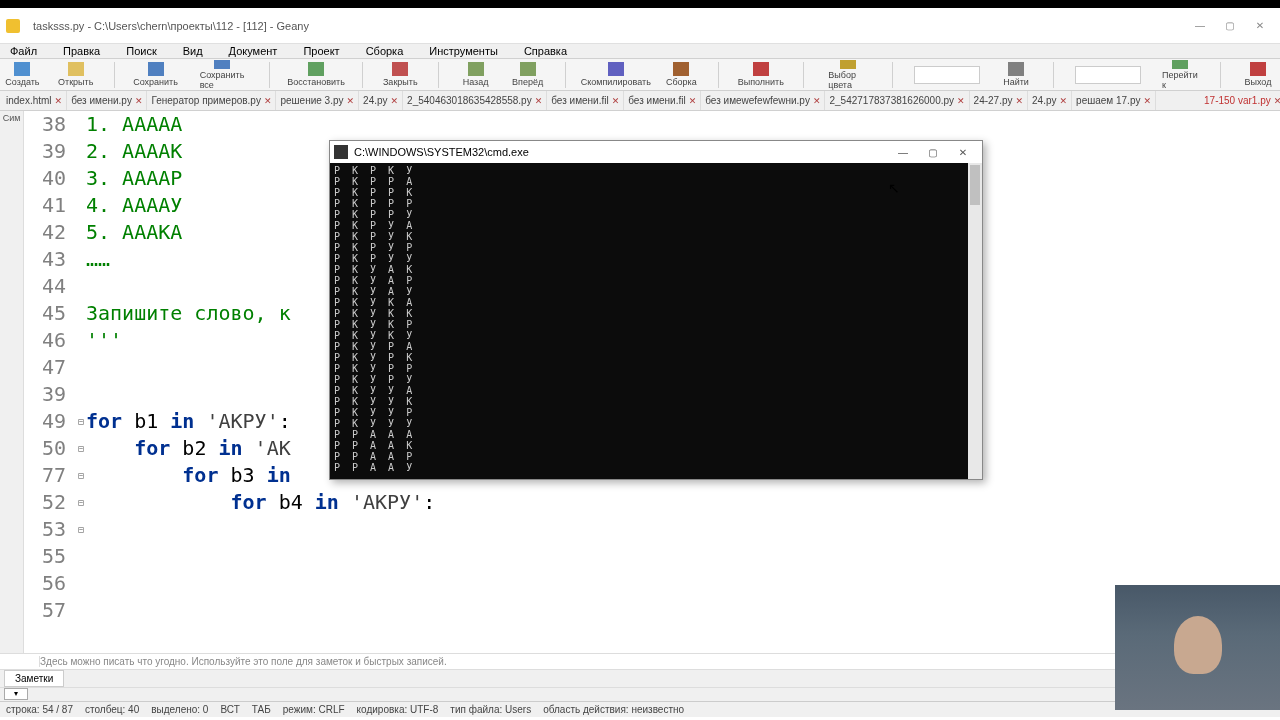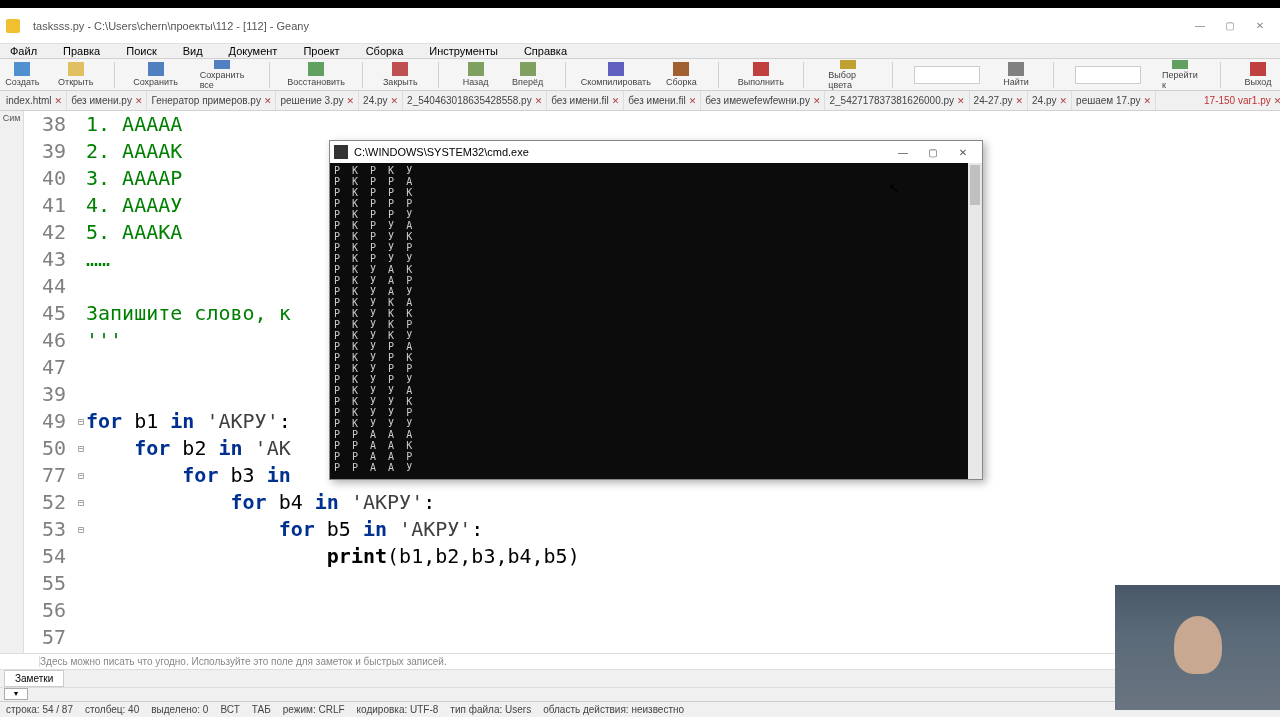--- a/index.html
+++ b/index.html
@@ -244,26 +244,20 @@
         <div class="content"><span>        </span><span class="kw">for</span><span> b3 </span><span class="kw">in</span></div>
       </div>
       <div class="line">
         <div class="lnum">52</div>
         <div class="fold">⊟</div>
         <div class="content"><span>            </span><span class="kw">for</span><span> b4 </span><span class="kw">in</span><span> </span><span class="str">'АКРУ'</span><span>:</span></div>
       </div>
       <div class="line">
         <div class="lnum">53</div>
         <div class="fold">⊟</div>
-        <div class="content"><span>                </span><span class="kw">for</span><span> b5 </span><span class="kw">in</span><span> </span><span class="str">'АКРУ'</span><span>:</span></div>
-      </div>
-      <div class="line">
-        <div class="lnum">54</div>
-        <div class="fold"></div>
-        <div class="content"><span>                    </span><span class="builtin">print</span><span>(b1,b2,b3,b4,b5)</span></div>
       </div>
       <div class="line">
         <div class="lnum">55</div>
         <div class="fold"></div>
         <div class="content"></div>
       </div>
       <div class="line">
         <div class="lnum">56</div>
         <div class="fold"></div>
         <div class="content"></div>

